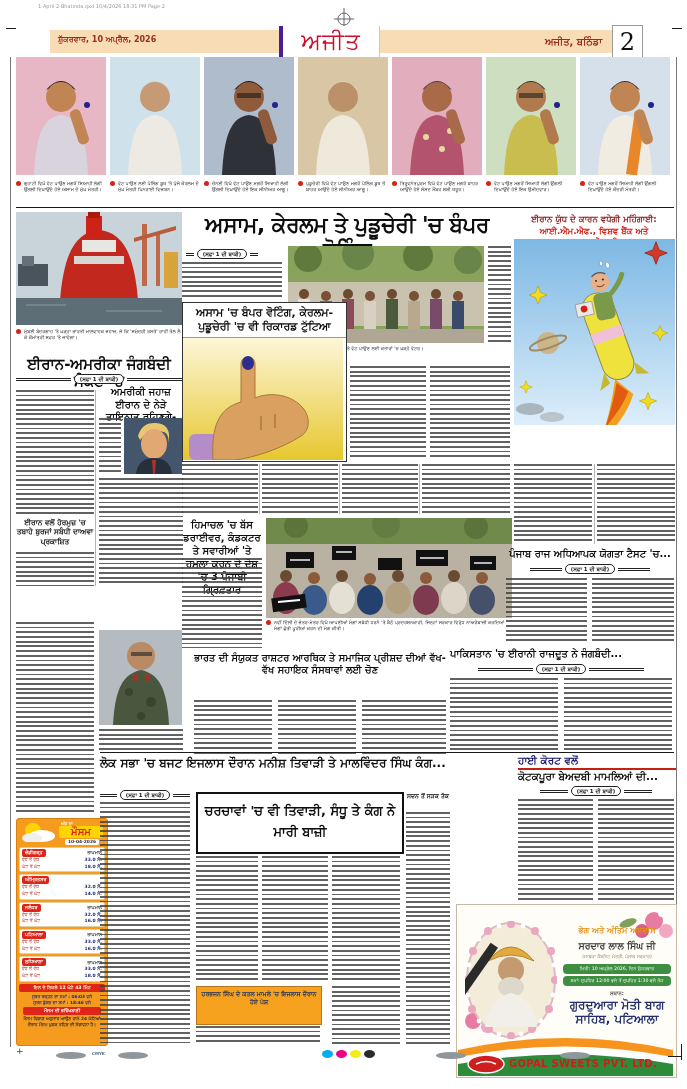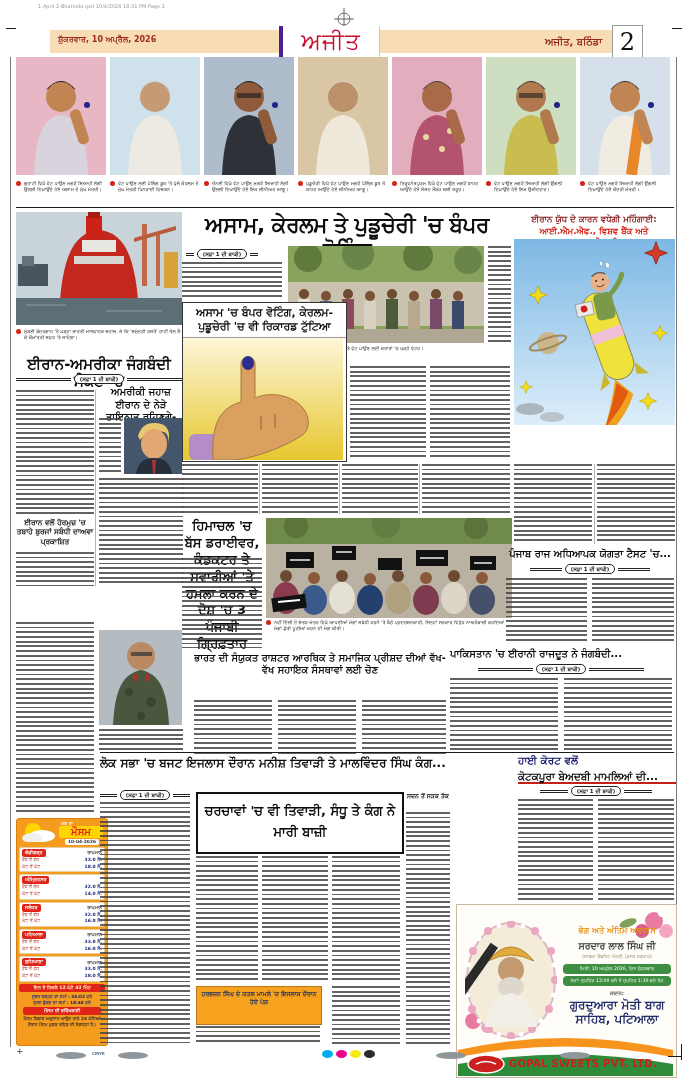--- a/index.html
+++ b/index.html
@@ -378,21 +378,21 @@
   <div class="abs txt" style="left:430px;top:366px;width:80px;height:92px"></div>
 
   <div class="abs txt" style="left:182px;top:464px;width:76px;height:50px"></div>
   <div class="abs txt" style="left:262px;top:464px;width:76px;height:50px"></div>
   <div class="abs txt" style="left:342px;top:464px;width:76px;height:50px"></div>
   <div class="abs txt" style="left:422px;top:464px;width:88px;height:50px"></div>
   <div class="abs vrule" style="left:259px;top:464px;width:1px;height:50px"></div>
   <div class="abs vrule" style="left:339px;top:464px;width:1px;height:50px"></div>
   <div class="abs vrule" style="left:419px;top:464px;width:1px;height:50px"></div>
 
-  <div class="abs hl center" style="left:182px;top:518px;width:80px;font-size:13px;line-height:1.3">ਹਿਮਾਚਲ 'ਚ ਬੱਸ ਡਰਾਈਵਰ, ਕੰਡਕਟਰ ਤੇ ਸਵਾਰੀਆਂ 'ਤੇ ਹਮਲਾ ਕਰਨ ਦੇ ਦੋਸ਼ 'ਚ 3 ਪੰਜਾਬੀ ਗ੍ਰਿਫ਼ਤਾਰ</div>
+  <div class="abs hl center" style="left:182px;top:518px;width:80px;font-size:10px;line-height:1.3">ਹਿਮਾਚਲ 'ਚ ਬੱਸ ਡਰਾਈਵਰ, ਕੰਡਕਟਰ ਤੇ ਸਵਾਰੀਆਂ 'ਤੇ ਹਮਲਾ ਕਰਨ ਦੇ ਦੋਸ਼ 'ਚ 3 ਪੰਜਾਬੀ ਗ੍ਰਿਫ਼ਤਾਰ</div>
   <div class="abs txt" style="left:182px;top:558px;width:80px;height:90px"></div>
 
   <svg class="abs" style="left:266px;top:518px" width="246" height="100">
     <rect width="246" height="100" fill="#b9b1a1"></rect>
     <rect x="0" y="0" width="246" height="26" fill="#6f8a4a"></rect>
     <circle cx="30" cy="8" r="12" fill="#5c733c"></circle>
       <circle cx="120" cy="6" r="14" fill="#647d42"></circle>
       <circle cx="210" cy="9" r="12" fill="#5c733c"></circle>
     <rect x="20" y="34" width="28" height="16" fill="#111"></rect>
       <rect x="66" y="28" width="24" height="14" fill="#111"></rect>
@@ -492,21 +492,21 @@
   <div class="abs pillwrap" style="left:530px;top:564px;width:120px">
     <span class="pline"></span>
       <span class="pill">(ਸਫ਼ਾ 1 ਦੀ ਬਾਕੀ)</span>
       <span class="pline"></span>
   </div>
   <div class="abs txt" style="left:506px;top:578px;width:81px;height:66px"></div>
   <div class="abs txt" style="left:592px;top:578px;width:82px;height:66px"></div>
 
   <div class="abs rule" style="left:100px;top:752px;width:574px;height:1px"></div>
   <div class="abs hl" style="left:100px;top:756px;width:414px;font-size:12px">ਲੋਕ ਸਭਾ 'ਚ ਬਜਟ ਇਜਲਾਸ ਦੌਰਾਨ ਮਨੀਸ਼ ਤਿਵਾੜੀ ਤੇ ਮਾਲਵਿੰਦਰ ਸਿੰਘ ਕੰਗ...</div>
-  <div class="abs hl" style="left:518px;top:754px;width:158px;font-size:10.4px;color:#12126a;border-bottom:2px solid #c42015;padding-bottom:15px">ਹਾਈ ਕੋਰਟ ਵਲੋਂ</div>
+  <div class="abs hl" style="left:518px;top:754px;width:158px;font-size:10.4px;color:#12126a;border-bottom:2px solid #c42015;padding-bottom:1px">ਹਾਈ ਕੋਰਟ ਵਲੋਂ</div>
   <div class="abs hl" style="left:518px;top:770px;width:158px;font-size:10.4px">ਕੋਟਕਪੂਰਾ ਬੇਅਦਬੀ ਮਾਮਲਿਆਂ ਦੀ...</div>
   <div class="abs pillwrap" style="left:540px;top:786px;width:112px">
     <span class="pline"></span>
       <span class="pill">(ਸਫ਼ਾ 1 ਦੀ ਬਾਕੀ)</span>
       <span class="pline"></span>
   </div>
   <div class="abs txt" style="left:518px;top:799px;width:75px;height:101px"></div>
   <div class="abs txt" style="left:598px;top:799px;width:76px;height:101px"></div>
 
   <div class="abs center" style="left:196px;top:792px;width:204px;height:52px;border:2px solid #111;padding-top:6px">

